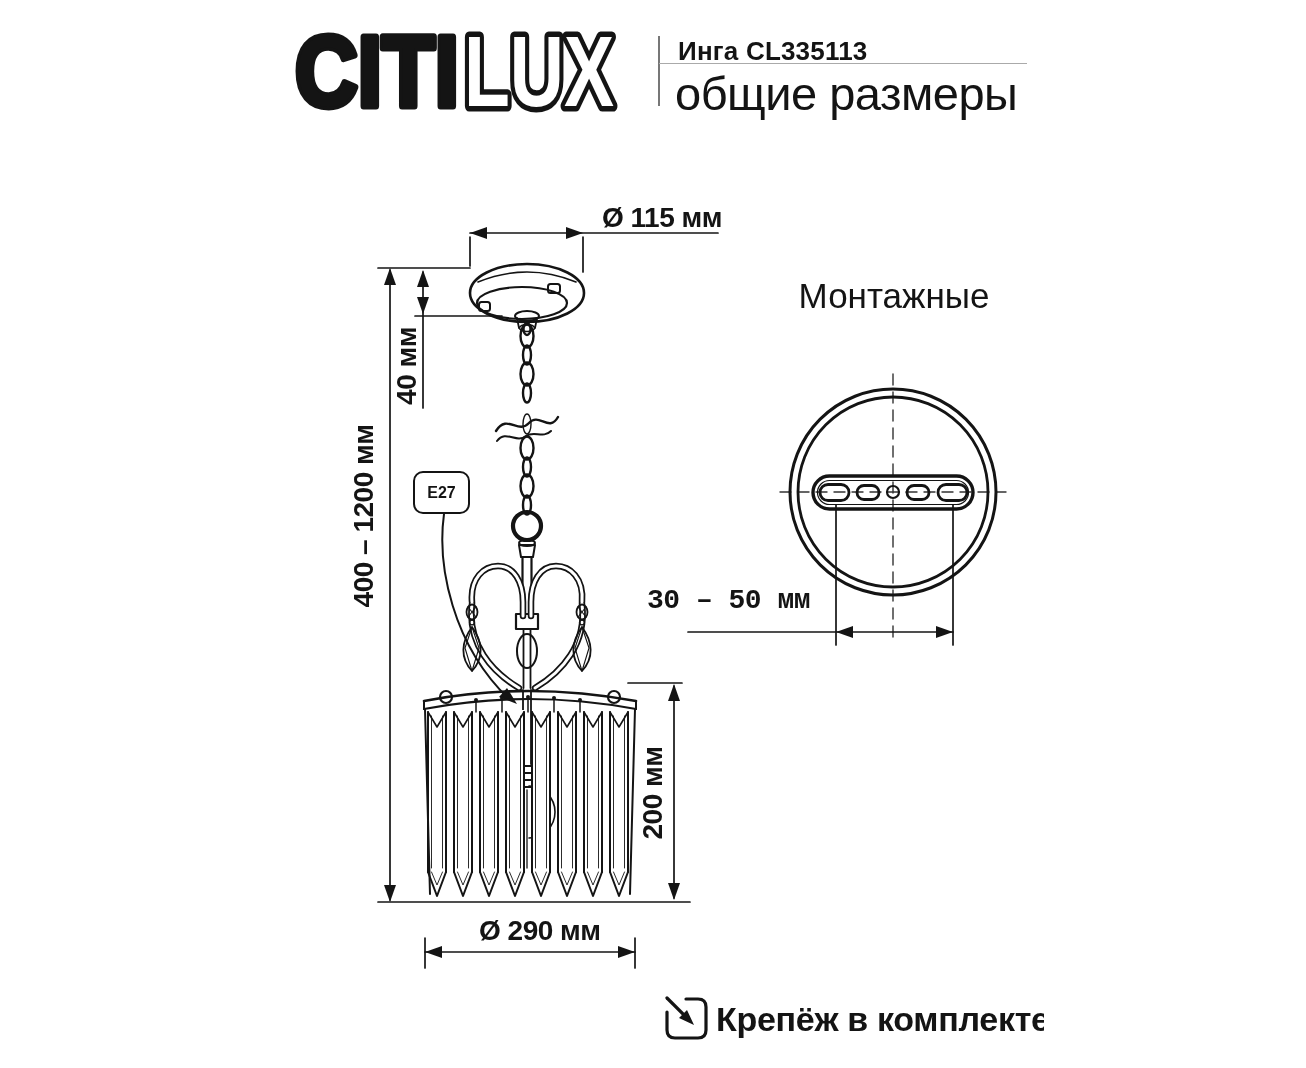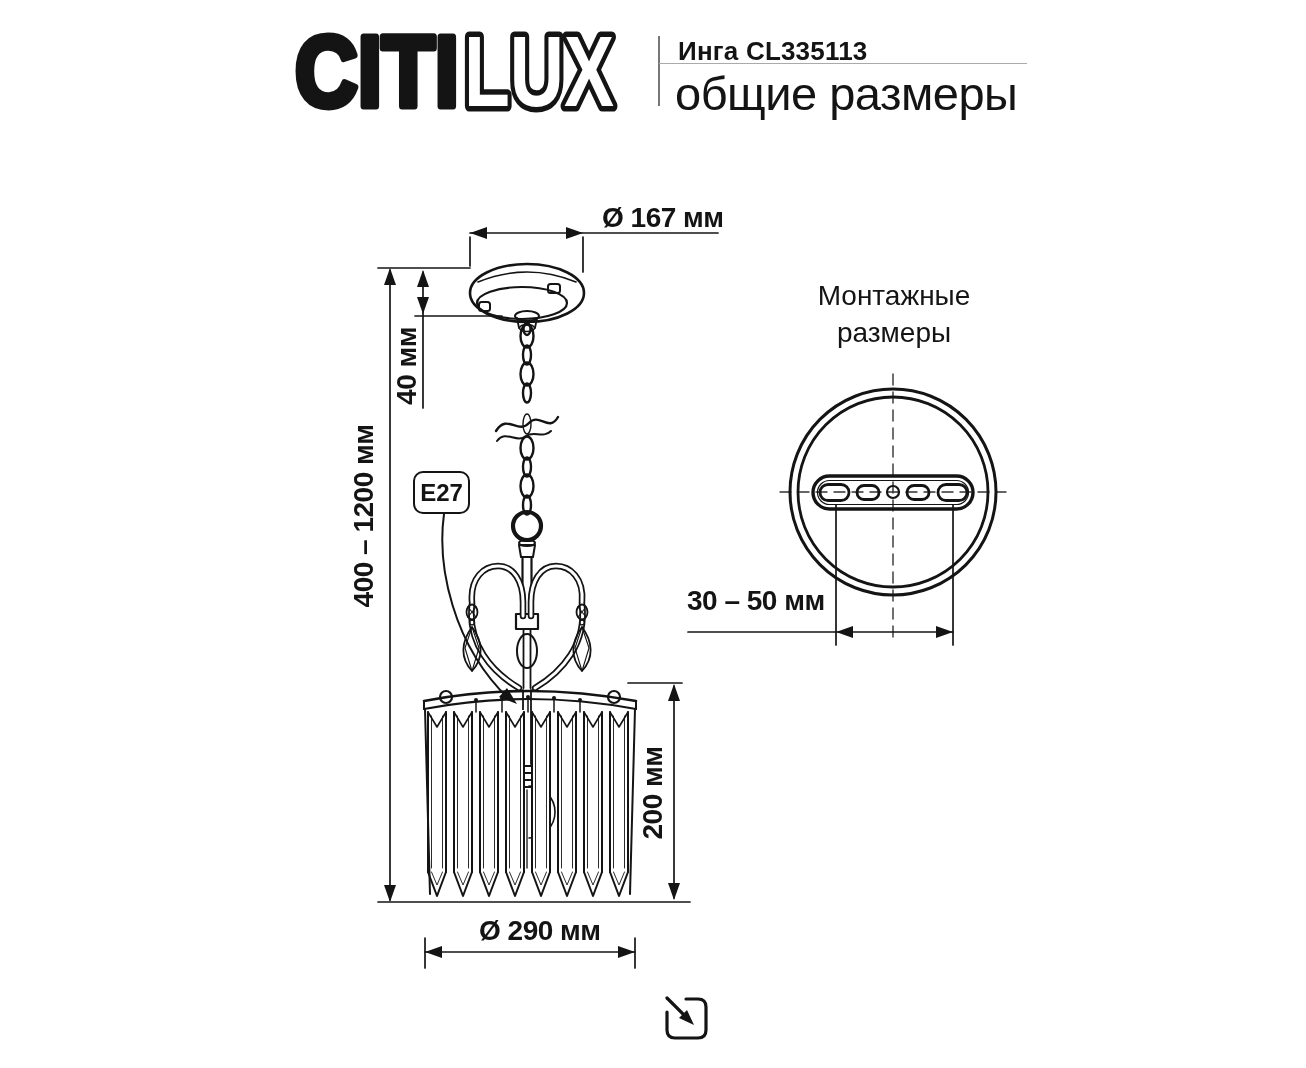--- a/index.html
+++ b/index.html
@@ -8,26 +8,26 @@
     font-family:"Liberation Sans",sans-serif;color:#141414;overflow:hidden;
   }
   #drawing{position:absolute;left:0;top:0;z-index:1;}
   .lbl{position:absolute;z-index:2;white-space:nowrap;color:#141414;}
   .dim{font-size:28px;font-weight:bold;letter-spacing:-0.5px;}
   .rot{display:flex;align-items:center;justify-content:center;transform:rotate(-90deg);transform-origin:center;}
   .hdr-product{left:678px;top:36px;font-size:26px;letter-spacing:0.2px;font-weight:bold;}
   .hdr-subtitle{left:675px;top:66px;font-size:47px;letter-spacing:-0.5px;}
   .hdr-rule{position:absolute;left:659px;top:63px;width:368px;height:0;border-top:1.5px solid #aaa;z-index:2;}
   .hdr-divider{position:absolute;left:658px;top:36px;width:0;height:70px;border-left:2px solid #777;z-index:2;}
-  .mount-title{left:765px;top:277px;width:258px;text-align:center;font-size:28px;line-height:37px;font-weight:normal;}
+  .mount-title{left:765px;top:277px;width:258px;text-align:center;font-size:35px;line-height:37px;font-weight:normal;}
   .mount-title span{display:block;}
   .e27-box{
     left:413px;top:471px;width:57px;height:43px;border:2.5px solid #141414;border-radius:10px;
     background:#fff;display:flex;align-items:center;justify-content:center;
-    font-size:24px;font-weight:bold;box-sizing:border-box;z-index:2;position:absolute;text-align:right;
+    font-size:16px;font-weight:bold;box-sizing:border-box;z-index:2;position:absolute;text-align:right;
   }
   .footer-note{left:716px;top:1000px;font-size:34px;font-weight:bold;letter-spacing:-0.3px;}
 </style>
 </head>
 <body>
 
 <div id="canvas">
 
   <svg id="drawing" width="1306" height="1068" viewBox="0 0 1306 1068" fill="none" stroke="#141414" stroke-linecap="round" stroke-linejoin="round">
 
@@ -217,34 +217,34 @@
       <path d="M667,998 L687,1018"></path>
       <polygon points="694,1025 679,1018 687,1010" fill="#141414" stroke="none"></polygon>
     </g>
   </svg>
 
   <div class="hdr-divider"></div>
   <div class="hdr-rule"></div>
   <div class="lbl hdr-product">Инга CL335113</div>
   <div class="lbl hdr-subtitle">общие размеры</div>
 
-  <div class="lbl dim" style="left:602px;top:202px;">Ø 167 мм</div>
+  <div class="lbl dim" style="left:602px;top:202px;">Ø 115 мм</div>
 
   <div class="lbl dim rot" style="left:264px;top:502px;width:200px;height:28px;">400 – 1200 мм</div>
 
   <div class="lbl dim rot" style="left:367px;top:352px;width:80px;height:28px;">40 мм</div>
 
   <div class="e27-box">
     <span>E27</span>
   </div>
 
   <div class="lbl dim rot" style="left:607px;top:779px;width:92px;height:28px;">200 мм</div>
 
   <div class="lbl dim" style="left:479px;top:915px;">Ø 290 мм</div>
 
   <div class="lbl mount-title">
     <span>Монтажные</span>
-    <span>размеры</span>
   </div>
 
-  <div class="lbl dim" style="left:687px;top:585px;">30 – 50 мм</div>
-
+  <div class="lbl dim" style="left:647px;top:585px;font-family:Liberation Mono, monospace;">30 – 50 мм</div>
+
+  <div class="lbl footer-note">Крепёж в комплекте</div>
 </div>
 
 </body></html>

